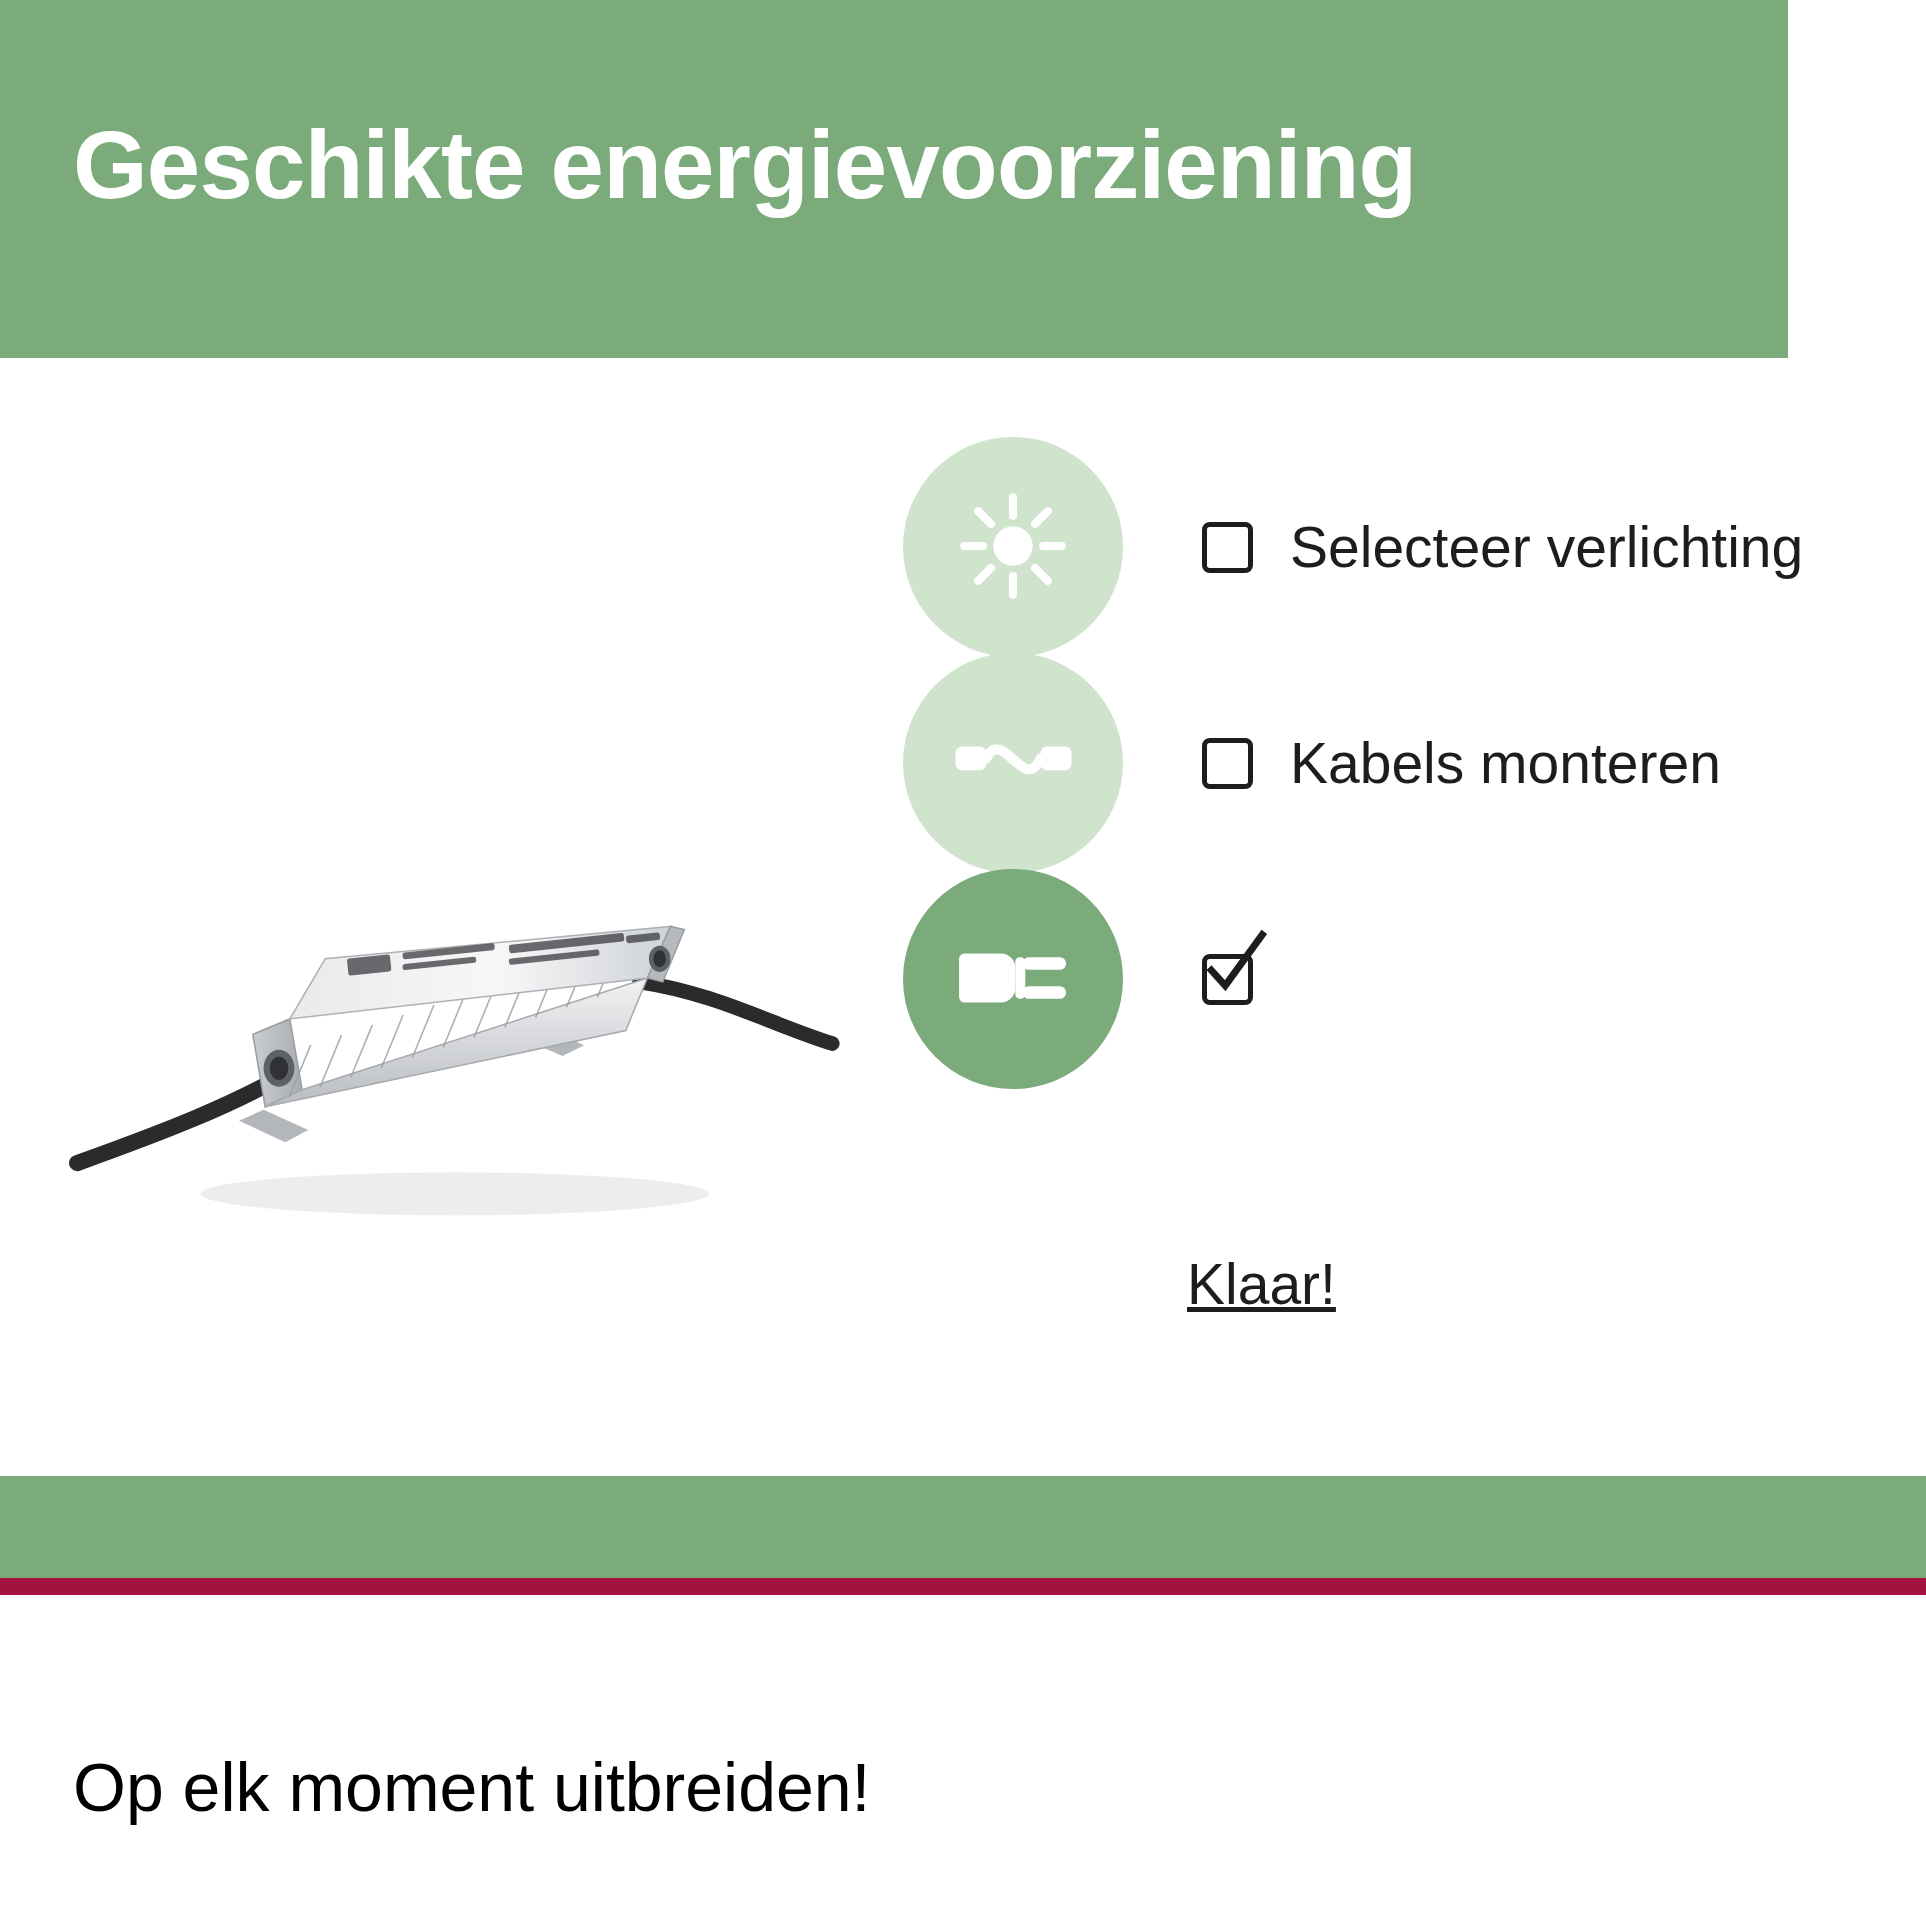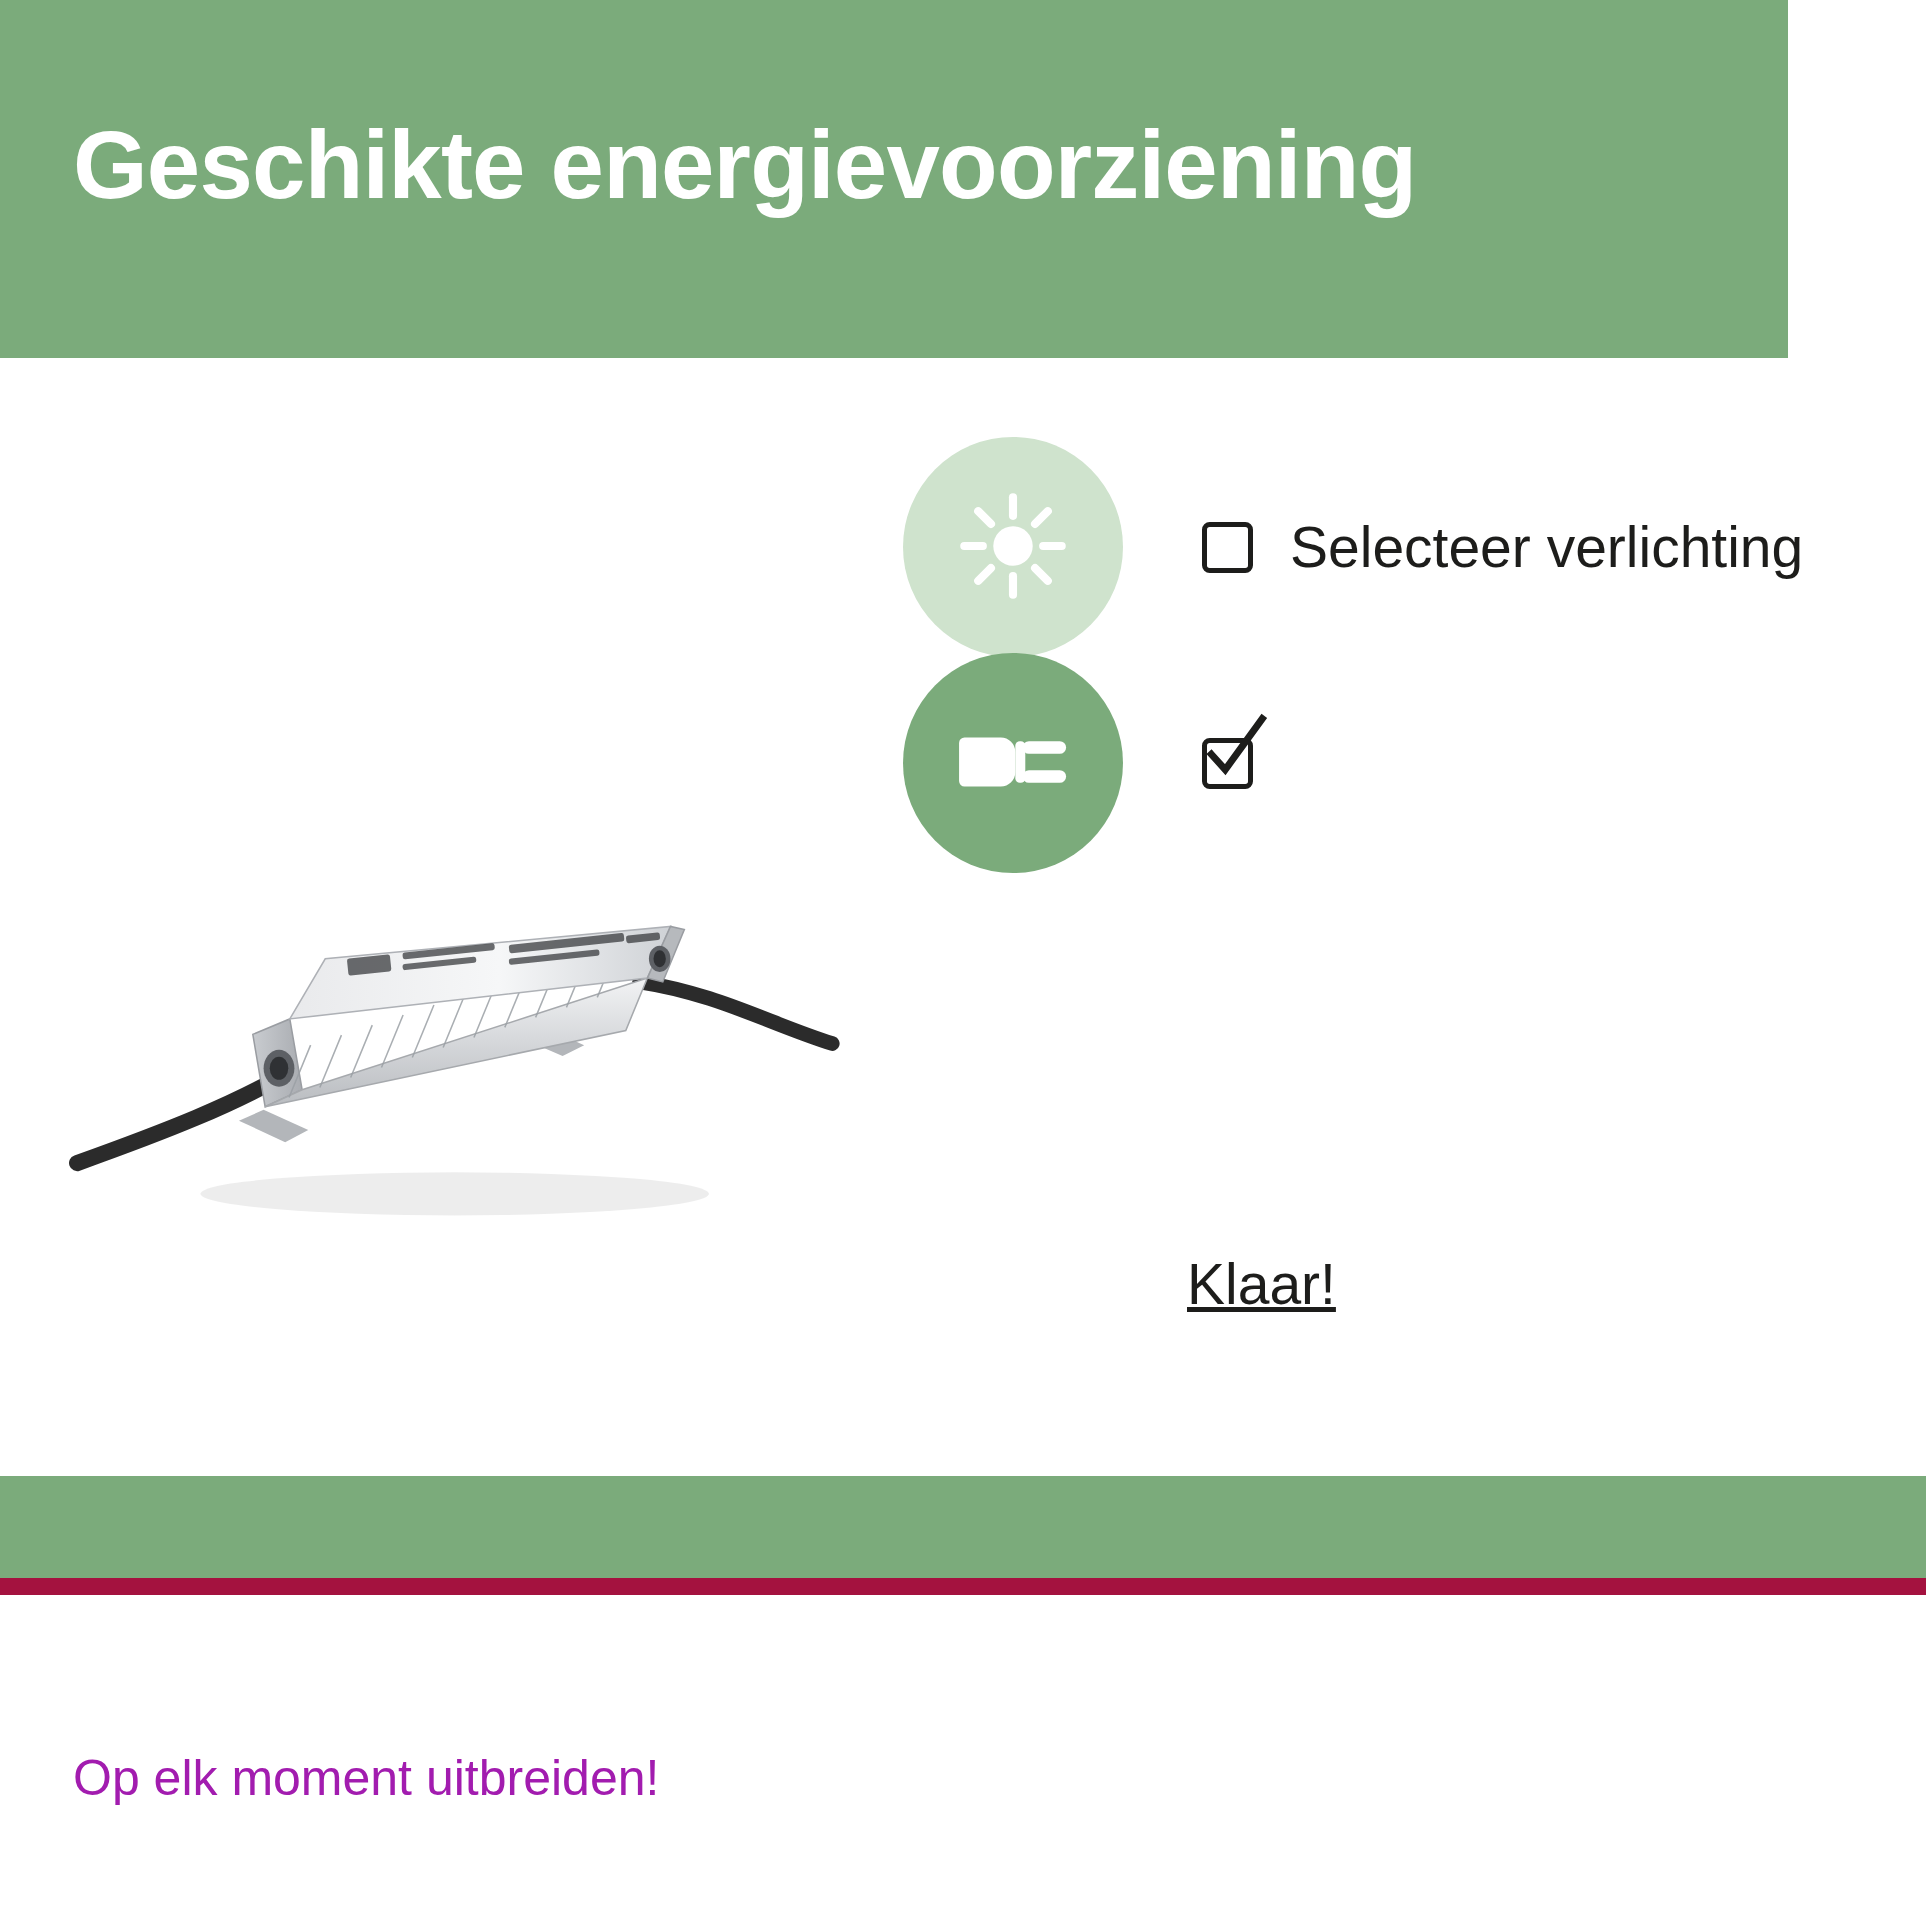--- a/index.html
+++ b/index.html
@@ -143,22 +143,22 @@
     left: 0;
     top: 1595px;
     width: 1926px;
     height: 331px;
     background: #ffffff;
   }
   .footer-text {
     position: absolute;
     left: 73px;
     top: 1753px;
-    font-size: 50px;
-    color: #a21caf;
+    font-size: 68px;
+    color: #000000;
     line-height: 1;
     white-space: nowrap;
   }
 </style>
 </head>
 <body>
 
 <div class="header-band">
   <div class="header-title">Geschikte energievoorziening</div>
 </div>
@@ -249,20 +249,35 @@
             </g>
           </svg>
         </span>
       </div>
       <div class="check-box-wrap">
         <div class="check-box"></div>
       </div>
       <div class="check-label">Selecteer verlichting</div>
     </div>
 
+    <div class="check-row">
+      <div class="icon-circle">
+        <span>
+          <svg width="127" height="92" viewBox="0 0 140 100" xmlns="http://www.w3.org/2000/svg">
+            <rect x="6" y="33" width="34" height="26" rx="7" fill="#ffffff"></rect>
+            <rect x="100" y="33" width="34" height="26" rx="7" fill="#ffffff"></rect>
+            <path d="M40 46 C 58 10, 82 86, 100 46" stroke="#ffffff" stroke-width="11" fill="none" stroke-linecap="round"></path>
+          </svg>
+        </span>
+      </div>
+      <div class="check-box-wrap">
+        <div class="check-box"></div>
+      </div>
+      <div class="check-label">Kabels monteren</div>
+    </div>
 
     <div class="check-row">
       <div class="icon-circle done">
         <span>
           <svg width="127" height="100" viewBox="0 0 140 110" xmlns="http://www.w3.org/2000/svg" fill="#ffffff">
             <path d="M16 28 h40 a16 16 0 0 1 16 16 v22 a16 16 0 0 1 -16 16 h-40 a6 6 0 0 1 -6 -6 v-42 a6 6 0 0 1 6 -6 z"></path>
             <rect x="80" y="32" width="48" height="14" rx="7"></rect>
             <rect x="80" y="64" width="48" height="14" rx="7"></rect>
             <rect x="72" y="32" width="11" height="46" rx="5"></rect>
           </svg>

